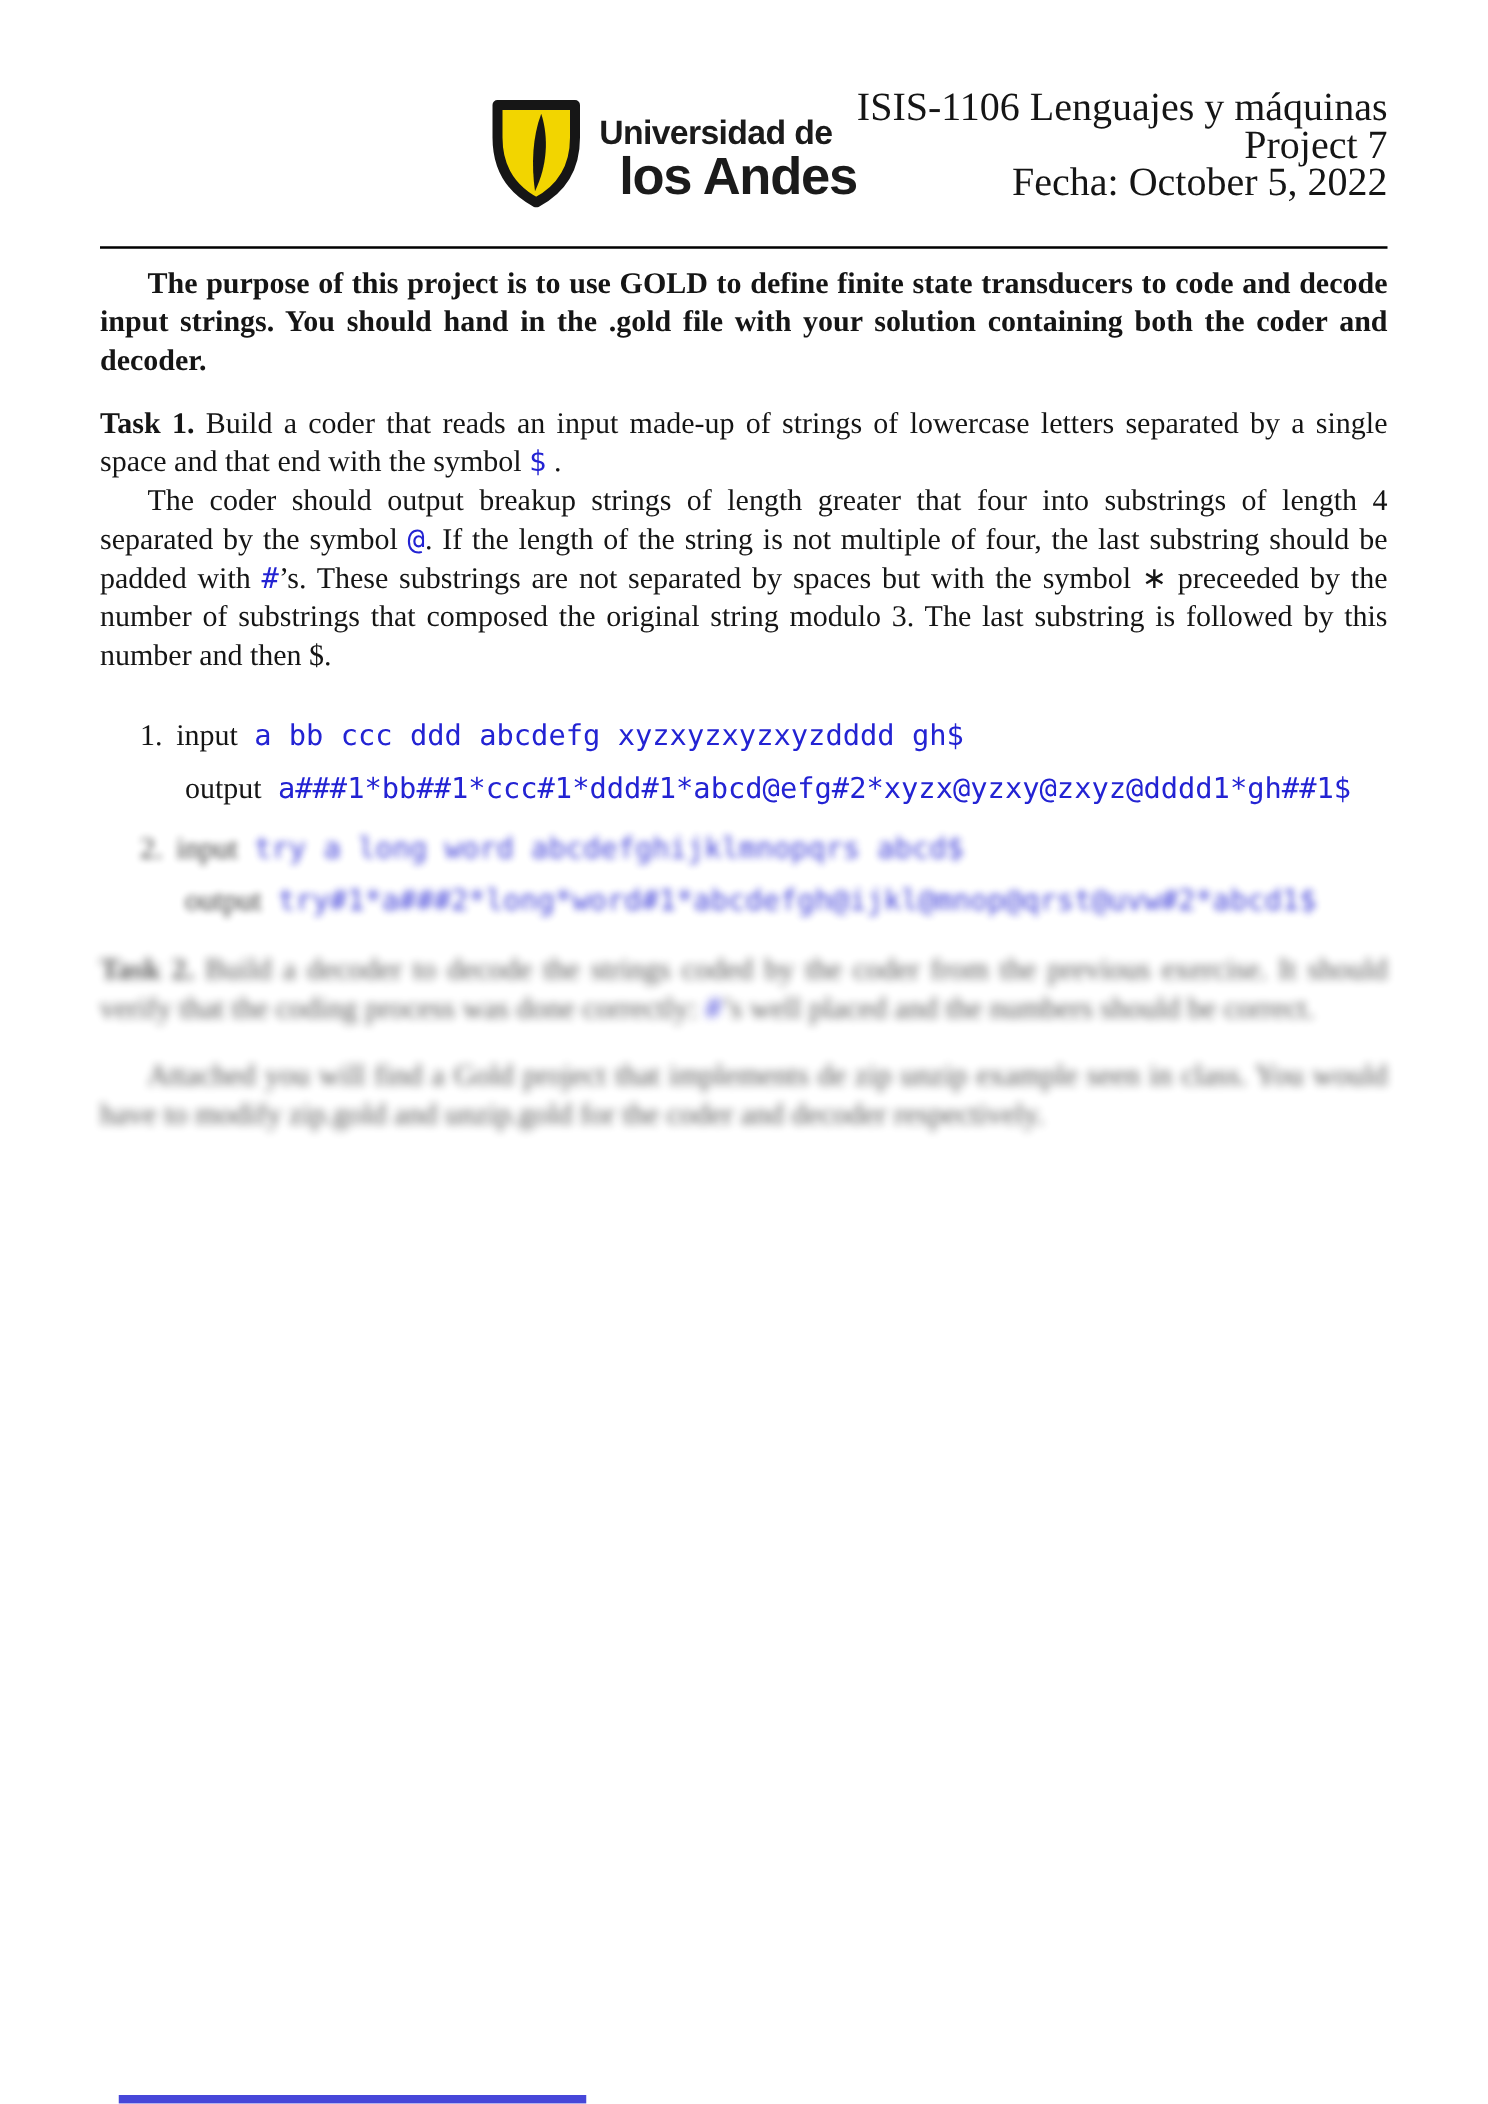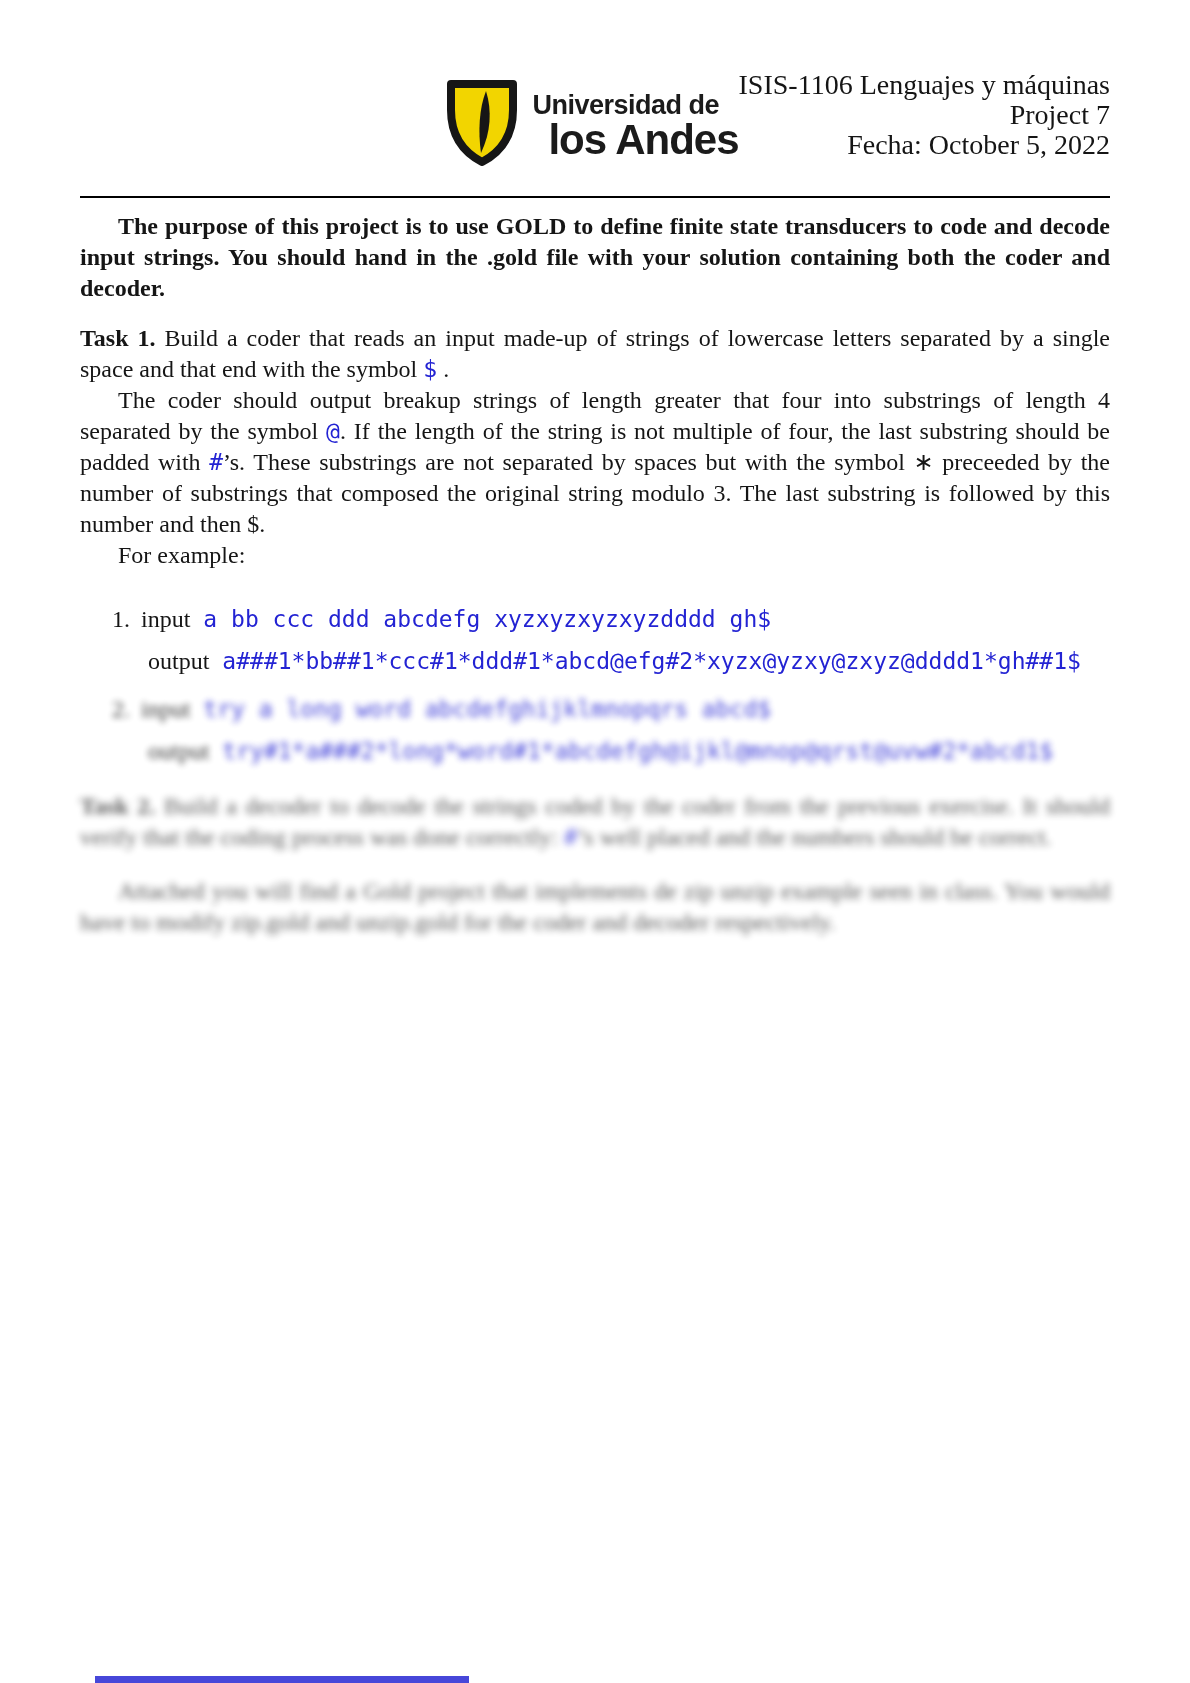--- a/index.html
+++ b/index.html
@@ -16,21 +16,21 @@
     overflow: hidden;
   }
 
   
   .header { display: flex; justify-content: flex-end; align-items: flex-start; }
   .logo { display: flex; align-items: center; gap: 12px; margin-top: 12px; margin-left: 8px; }
   .logo-shield { flex: 0 0 auto; }
   .logo-text { font-family: "Liberation Sans", sans-serif; color: #1b1b1b; }
   .logo-line1 { font-size: 27px; font-weight: 700; letter-spacing: -0.5px; line-height: 28px; }
   .logo-line2 { font-size: 42px; font-weight: 700; letter-spacing: -1px; line-height: 42px; margin-left: 16px; }
-  .header-meta { text-align: right; line-height: 30px; font-size: 28px; margin-top: 2px; }
+  .header-meta { text-align: right; line-height: 30px; font-size: 32px; margin-top: 2px; }
 
   
   .rule { border: none; border-top: 2px solid #000; margin: 24px 0 0 0; }
 
   
   .para { text-align: justify; line-height: 31px; margin: 0; }
   .indent { text-indent: 38px; }
   .intro { margin-top: 13px; font-weight: bold; }
   .task-para { margin-top: 19px; }
   .bold { font-weight: bold; }
@@ -86,21 +86,20 @@
   </div>
 
   <hr class="rule">
 
   <p class="para indent intro">The purpose of this project is to use GOLD to define finite state transducers to code and decode input strings. You should hand in the .gold file with your solution containing both the coder and decoder.</p>
 
   <p class="para task-para"><span class="bold">Task 1.</span> <span>Build a coder that reads an input made-up of strings of lowercase letters separated by a single space and that end with the symbol</span> <span class="mono blue">$</span> <span>.</span></p>
 
   <p class="para indent"><span>The coder should output breakup strings of length greater that four into substrings of length 4 separated by the symbol</span> <span class="mono blue">@</span><span>. If the length of the string is not multiple of four, the last substring should be padded with</span> <span class="mono blue">#</span><span>’s. These substrings are not separated by spaces but with the symbol ∗ preceeded by the number of substrings that composed the original string modulo 3. The last substring is followed by this number and then $.</span></p>
 
-  <p class="para indent">For example:</p>
 
   <div class="examples">
 
     <div>
       <div class="ex-line"><span class="ex-num">1.</span><span class="ex-label">input</span><span class="mono blue">a bb ccc ddd abcdefg xyzxyzxyzxyzdddd gh$</span></div>
       <div class="ex-line ex-out"><span class="ex-label">output</span><span class="mono blue">a###1*bb##1*ccc#1*ddd#1*abcd@efg#2*xyzx@yzxy@zxyz@dddd1*gh##1$</span></div>
     </div>
 
     <div class="ex-item2 blur-soft">
       <div class="ex-line"><span class="ex-num">2.</span><span class="ex-label">input</span><span class="mono blue">try a long word abcdefghijklmnopqrs abcd$</span></div>

